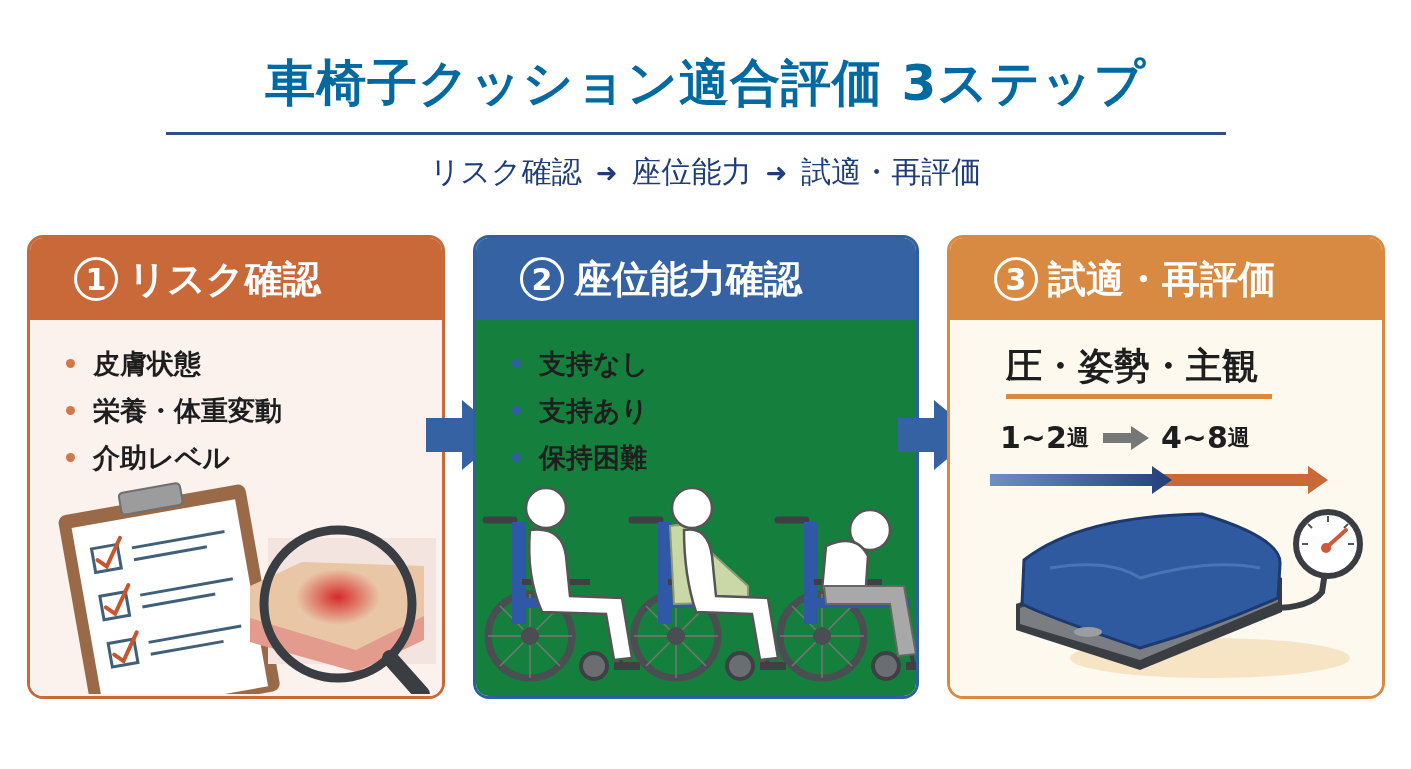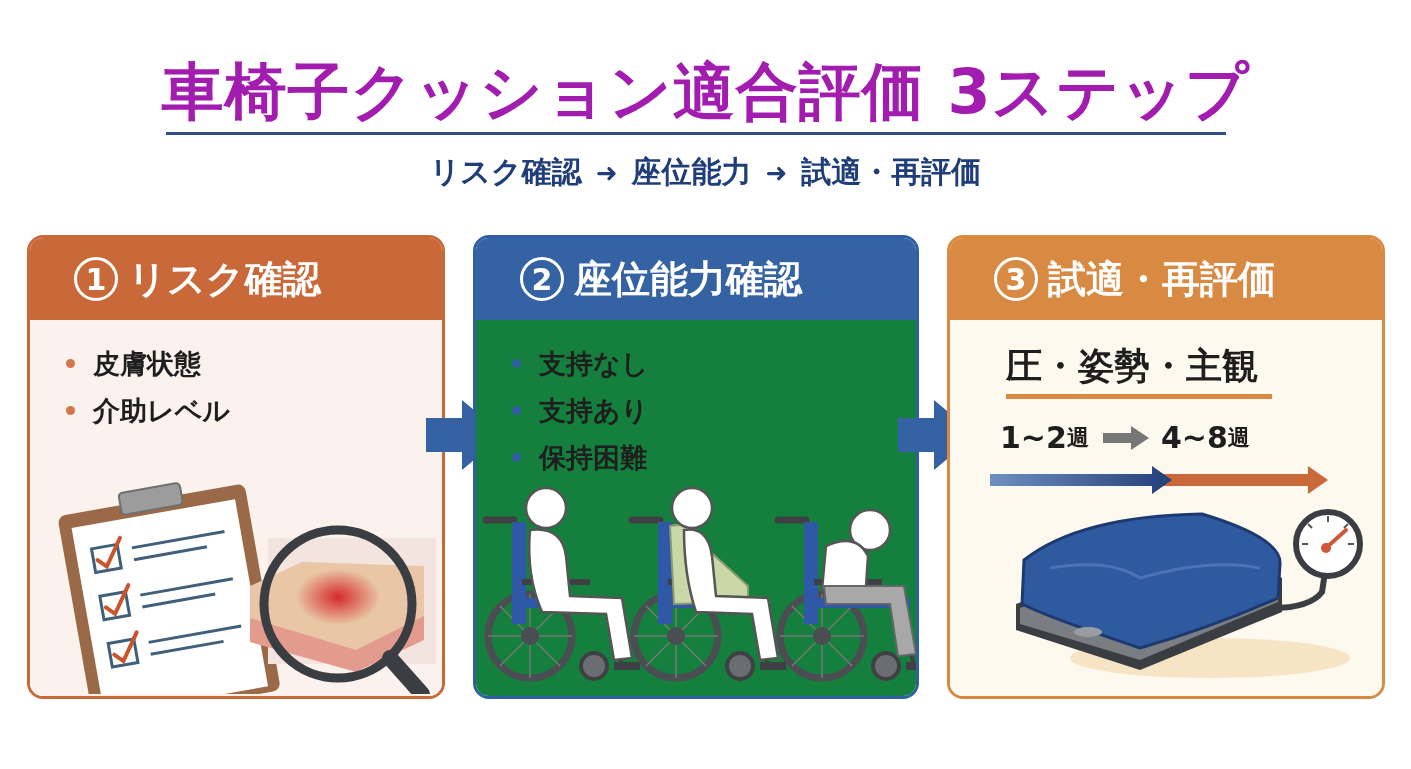--- a/index.html
+++ b/index.html
@@ -1,28 +1,28 @@
 <!DOCTYPE html>
 <html><head>
 <meta charset="utf-8">
 <style>
   * { box-sizing: border-box; margin: 0; padding: 0; }
   html, body { width: 1411px; height: 769px; background: #ffffff; overflow: hidden; }
   body { position: relative; font-family: "DejaVu Sans", "Liberation Sans", sans-serif; color: #222; }
 
   .title {
     position: absolute; left: 0; top: 50px; width: 1411px; text-align: center;
-    font-size: 62px; font-weight: bold; color: #a21caf; letter-spacing: 1px;
+    font-size: 50px; font-weight: bold; color: #0369a1; letter-spacing: 1px;
   }
   .title-rule {
     position: absolute; left: 166px; top: 132px; width: 1060px; height: 3px; background: #2e4f8a;
   }
   .subtitle {
     position: absolute; left: 0; top: 152px; width: 1411px; text-align: center;
-    font-size: 30px; font-weight: bold; color: #1f3d78;
+    font-size: 30px; font-weight: normal; color: #1f3d78;
   }
   .subtitle .arr { margin: 0 14px; font-size: 26px; }
 
   .panel {
     position: absolute; top: 235px; height: 464px; border-radius: 16px; overflow: hidden;
     border: 3px solid;
   }
   .panel .head {
     height: 82px; display: flex; align-items: center; padding-left: 44px;
     color: #fff; font-size: 38px; font-weight: bold;
@@ -73,20 +73,24 @@
 <div class="panel" id="p1">
   <div class="head">
     <span class="num">1</span>
     <span>リスク確認</span>
   </div>
   <div class="body">
     <ul class="bullets">
       <li>
           <span class="dot"></span>
           <span>皮膚状態</span>
+        </li>
+      <li>
+          <span class="dot"></span>
+          <span>栄養・体重変動</span>
         </li>
       <li>
           <span class="dot"></span>
           <span>介助レベル</span>
         </li>
     </ul>
     <svg class="illus" style="left:8px; top:162px;" width="404" height="212" viewBox="0 0 404 212">
 
       <g transform="rotate(-10 120 110)">
         <rect x="34" y="18" width="190" height="210" rx="8" fill="#9a6a48"></rect>

